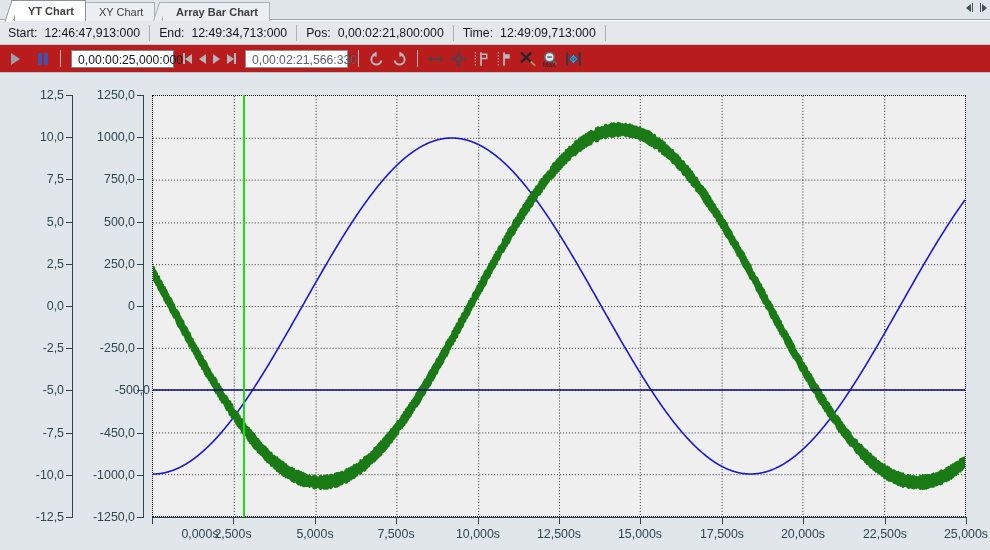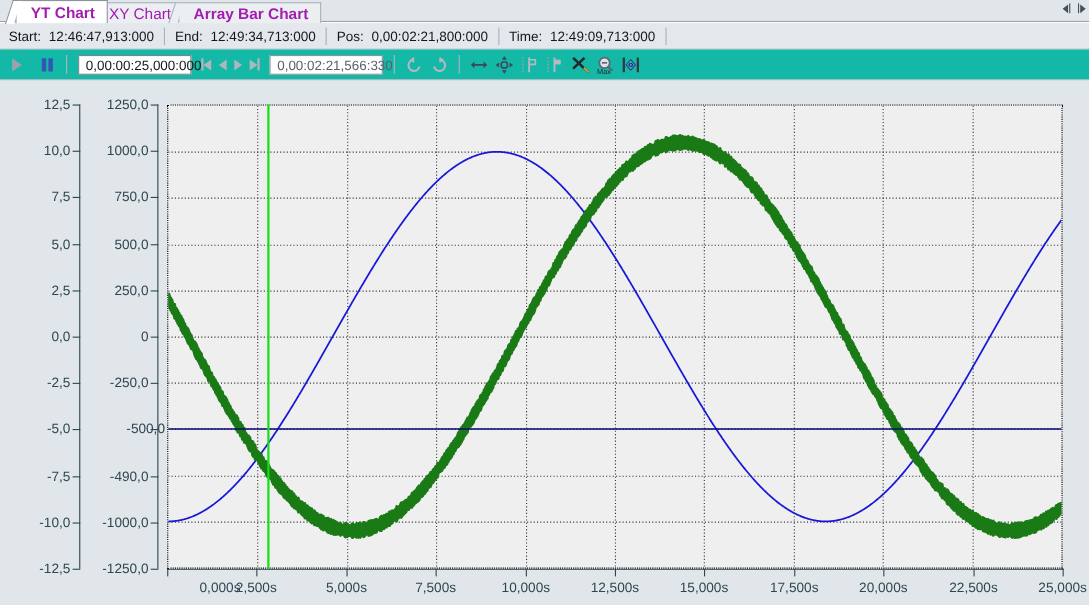--- a/index.html
+++ b/index.html
@@ -25,22 +25,22 @@
     position: absolute; left: 0; top: 19px;
     width: 990px; height: 2px;
     background: #ffffff;
     border-top: 1px solid #98a2ac;
   }
   .tab {
     position: absolute; top: 2px;
     height: 19px;
     line-height: 18px;
     padding: 0 11px 0 13px;
-    font-size: 14px;
-    color: #a21caf;
+    font-size: 11px;
+    color: #404040;
     background: #eceff2;
     border: 1px solid #a8b0b8;
     border-bottom: none;
     border-radius: 0;
     box-sizing: border-box;
     white-space: nowrap;
     transform: skewX(0deg);
   }
   .tab::before {
     content: "";
@@ -101,21 +101,21 @@
     width: 1px; height: 16px;
     background: #a9b1b9;
     margin: 0 9px;
   }
   .infobar .pad-left { margin-left: 8px; }
 
   
   .toolbar {
     position: absolute; left: 0; top: 45px;
     width: 990px; height: 27px;
-    background: #14b8a6;
+    background: #b91c1c;
     border-bottom: 1px solid #b9c0c7;
     display: flex; align-items: center;
   }
   .tb-sep {
     width: 1px; height: 17px;
     background: #adb5bc;
     margin: 0 6px;
   }
   .tbtn {
     width: 19px; height: 19px;
@@ -452,21 +452,21 @@
       <div class="ylab" style="left: 65px; width: 70px; top: 149px;">500,0</div>
       <div class="tickmark" style="left: 137px; top: 191px;"></div>
       <div class="ylab" style="left: 65px; width: 70px; top: 191px;">250,0</div>
       <div class="tickmark" style="left: 137px; top: 233px;"></div>
       <div class="ylab" style="left: 65px; width: 70px; top: 233px;">0</div>
       <div class="tickmark" style="left: 137px; top: 275px;"></div>
       <div class="ylab" style="left: 65px; width: 70px; top: 275px;">-250,0</div>
       <div class="tickmark" style="left: 137px; top: 317px;"></div>
       <div class="ylab" style="left: 80px; width: 70px; top: 317px;">-500,0</div>
       <div class="tickmark" style="left: 137px; top: 360px;"></div>
-      <div class="ylab" style="left: 65px; width: 70px; top: 360px;">-490,0</div>
+      <div class="ylab" style="left: 65px; width: 70px; top: 360px;">-450,0</div>
       <div class="tickmark" style="left: 137px; top: 402px;"></div>
       <div class="ylab" style="left: 65px; width: 70px; top: 402px;">-1000,0</div>
       <div class="tickmark" style="left: 137px; top: 444px;"></div>
       <div class="ylab" style="left: 65px; width: 70px; top: 444px;">-1250,0</div>
       <div class="xtick" style="left: 152px;"></div>
       <div class="xlab" style="left: 152px; margin-left: 48px;">0,000s</div>
       <div class="xtick" style="left: 233px;"></div>
       <div class="xlab" style="left: 233px; text-align: right;">2,500s</div>
       <div class="xtick" style="left: 315px;"></div>
       <div class="xlab" style="left: 315px;">5,000s</div>

